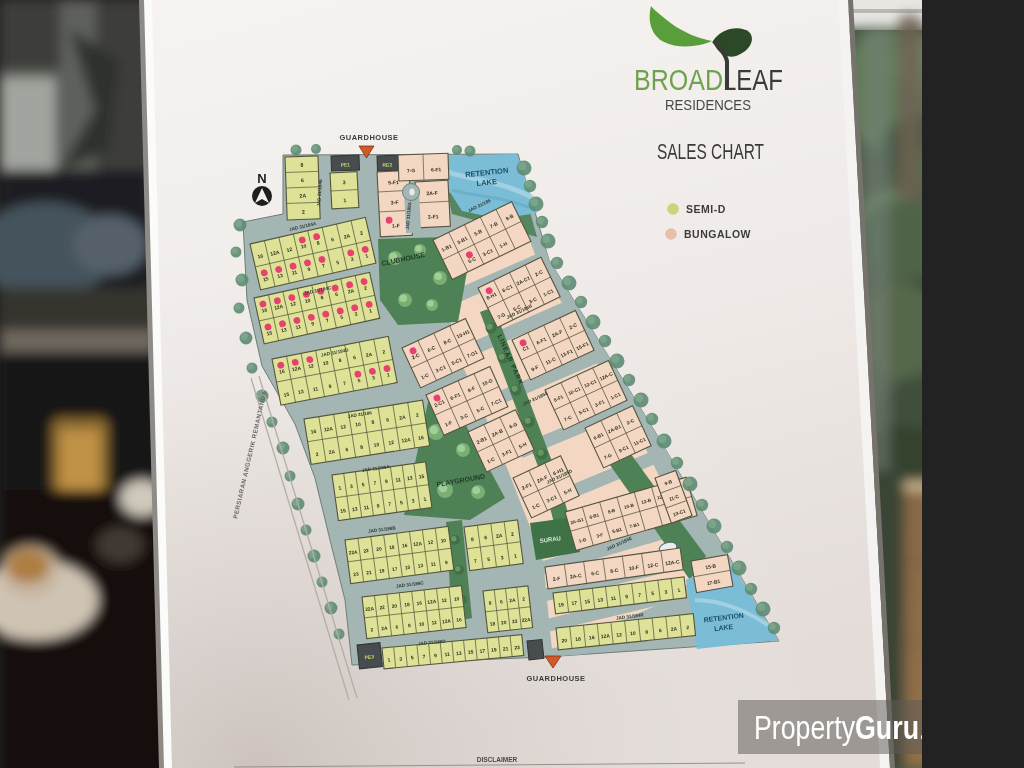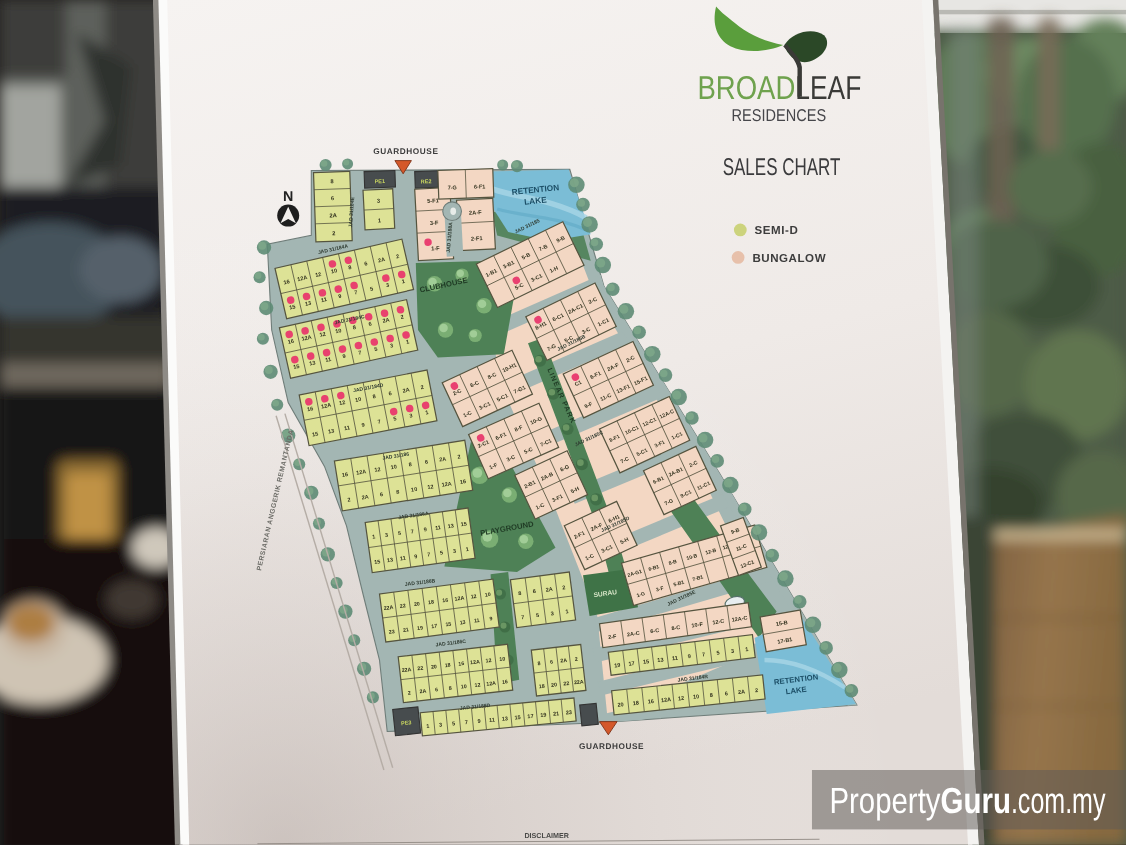--- a/index.html
+++ b/index.html
@@ -1,15 +1,15 @@
 <!DOCTYPE html>
 <html><head><meta charset="utf-8">
 <style>
 html,body{margin:0;padding:0;background:#222;}
-#scene{position:relative;width:1024px;height:768px;overflow:hidden;font-family:"Liberation Sans",sans-serif;}
+#scene{position:relative;width:922px;height:768px;overflow:hidden;font-family:"Liberation Sans",sans-serif;}
 </style></head><body>
 <div id="scene">
 <svg width="1024" height="768" viewBox="0 0 1024 768" font-family="Liberation Sans, sans-serif">
 <defs>
 <filter id="b6" x="-20%" y="-20%" width="140%" height="140%">
           <feGaussianBlur stdDeviation="6"></feGaussianBlur>
         </filter>
 <filter id="b3" x="-20%" y="-20%" width="140%" height="140%">
           <feGaussianBlur stdDeviation="3"></feGaussianBlur>
         </filter>

